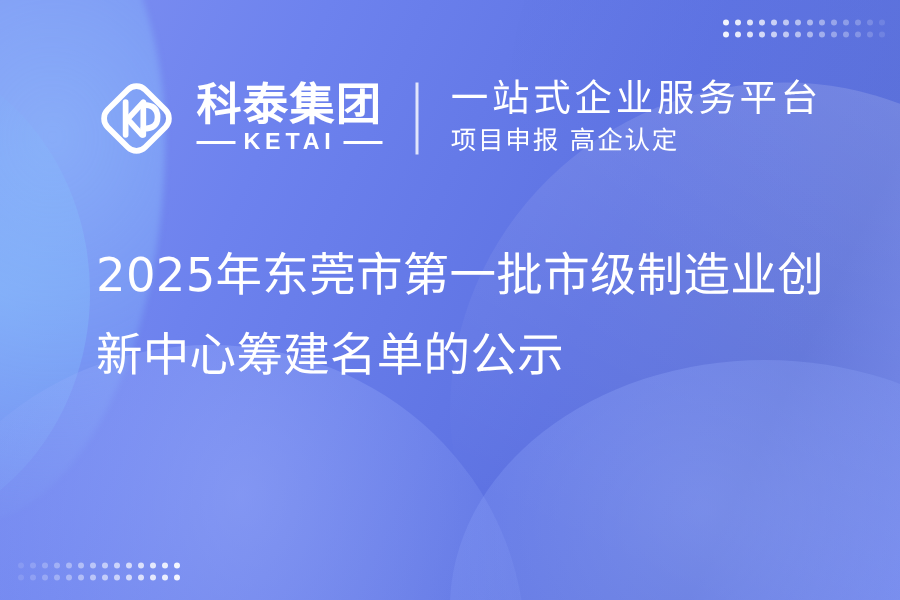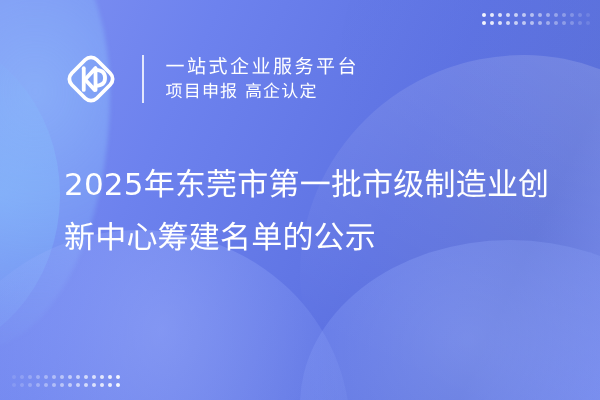--- a/index.html
+++ b/index.html
@@ -178,26 +178,26 @@
     flex: 0 0 1.5px;
   }
 
   .tagline {
     display: flex;
     flex-direction: column;
     justify-content: center;
     gap: 4px;
   }
   .tagline-main {
-    font-size: 19px;
+    font-size: 25px;
     color: #ffffff;
     letter-spacing: 2.5px;
     line-height: 1.1;
     white-space: nowrap;
-    font-family: Liberation Serif, serif;
+    font-family: Liberation Mono, monospace;
   }
   .tagline-sub {
     font-size: 17px;
     color: #ffffff;
     letter-spacing: 1.2px;
     line-height: 1.1;
     white-space: nowrap;
     font-family: "DejaVu Sans", "Liberation Sans", sans-serif;
   }
 
@@ -299,20 +299,28 @@
           <rect x="12.5" y="12.5" width="39" height="39" rx="9" ry="9" fill="none" stroke="#ffffff" stroke-width="4.2"></rect>
         </g>
         <g fill="none" stroke="#ffffff" stroke-width="4.2" stroke-linecap="round" stroke-linejoin="round">
           <path d="M24 20 L24 44"></path>
           <path d="M37 20 L25.5 32.5 L36 44"></path>
         </g>
         <path d="M37 21 L37 44" fill="none" stroke="#ffffff" stroke-width="4.2" stroke-linecap="round"></path>
         <path d="M37 22 C45 22 47.5 26 47.5 31 C47.5 36 45 39.5 37 39.5" fill="none" stroke="#ffffff" stroke-width="4.2" stroke-linecap="round"></path>
       </svg>
 
+      <div class="logo-words">
+        <div class="logo-cn">科泰集团</div>
+        <div class="logo-en-row">
+          <span class="rule"></span>
+          <span class="logo-en">KETAI</span>
+          <span class="rule"></span>
+        </div>
+      </div>
     </div>
 
     <div class="divider"></div>
 
     <div class="tagline">
       <div class="tagline-main">一站式企业服务平台</div>
       <div class="tagline-sub">项目申报 高企认定</div>
     </div>
   </div>
 

